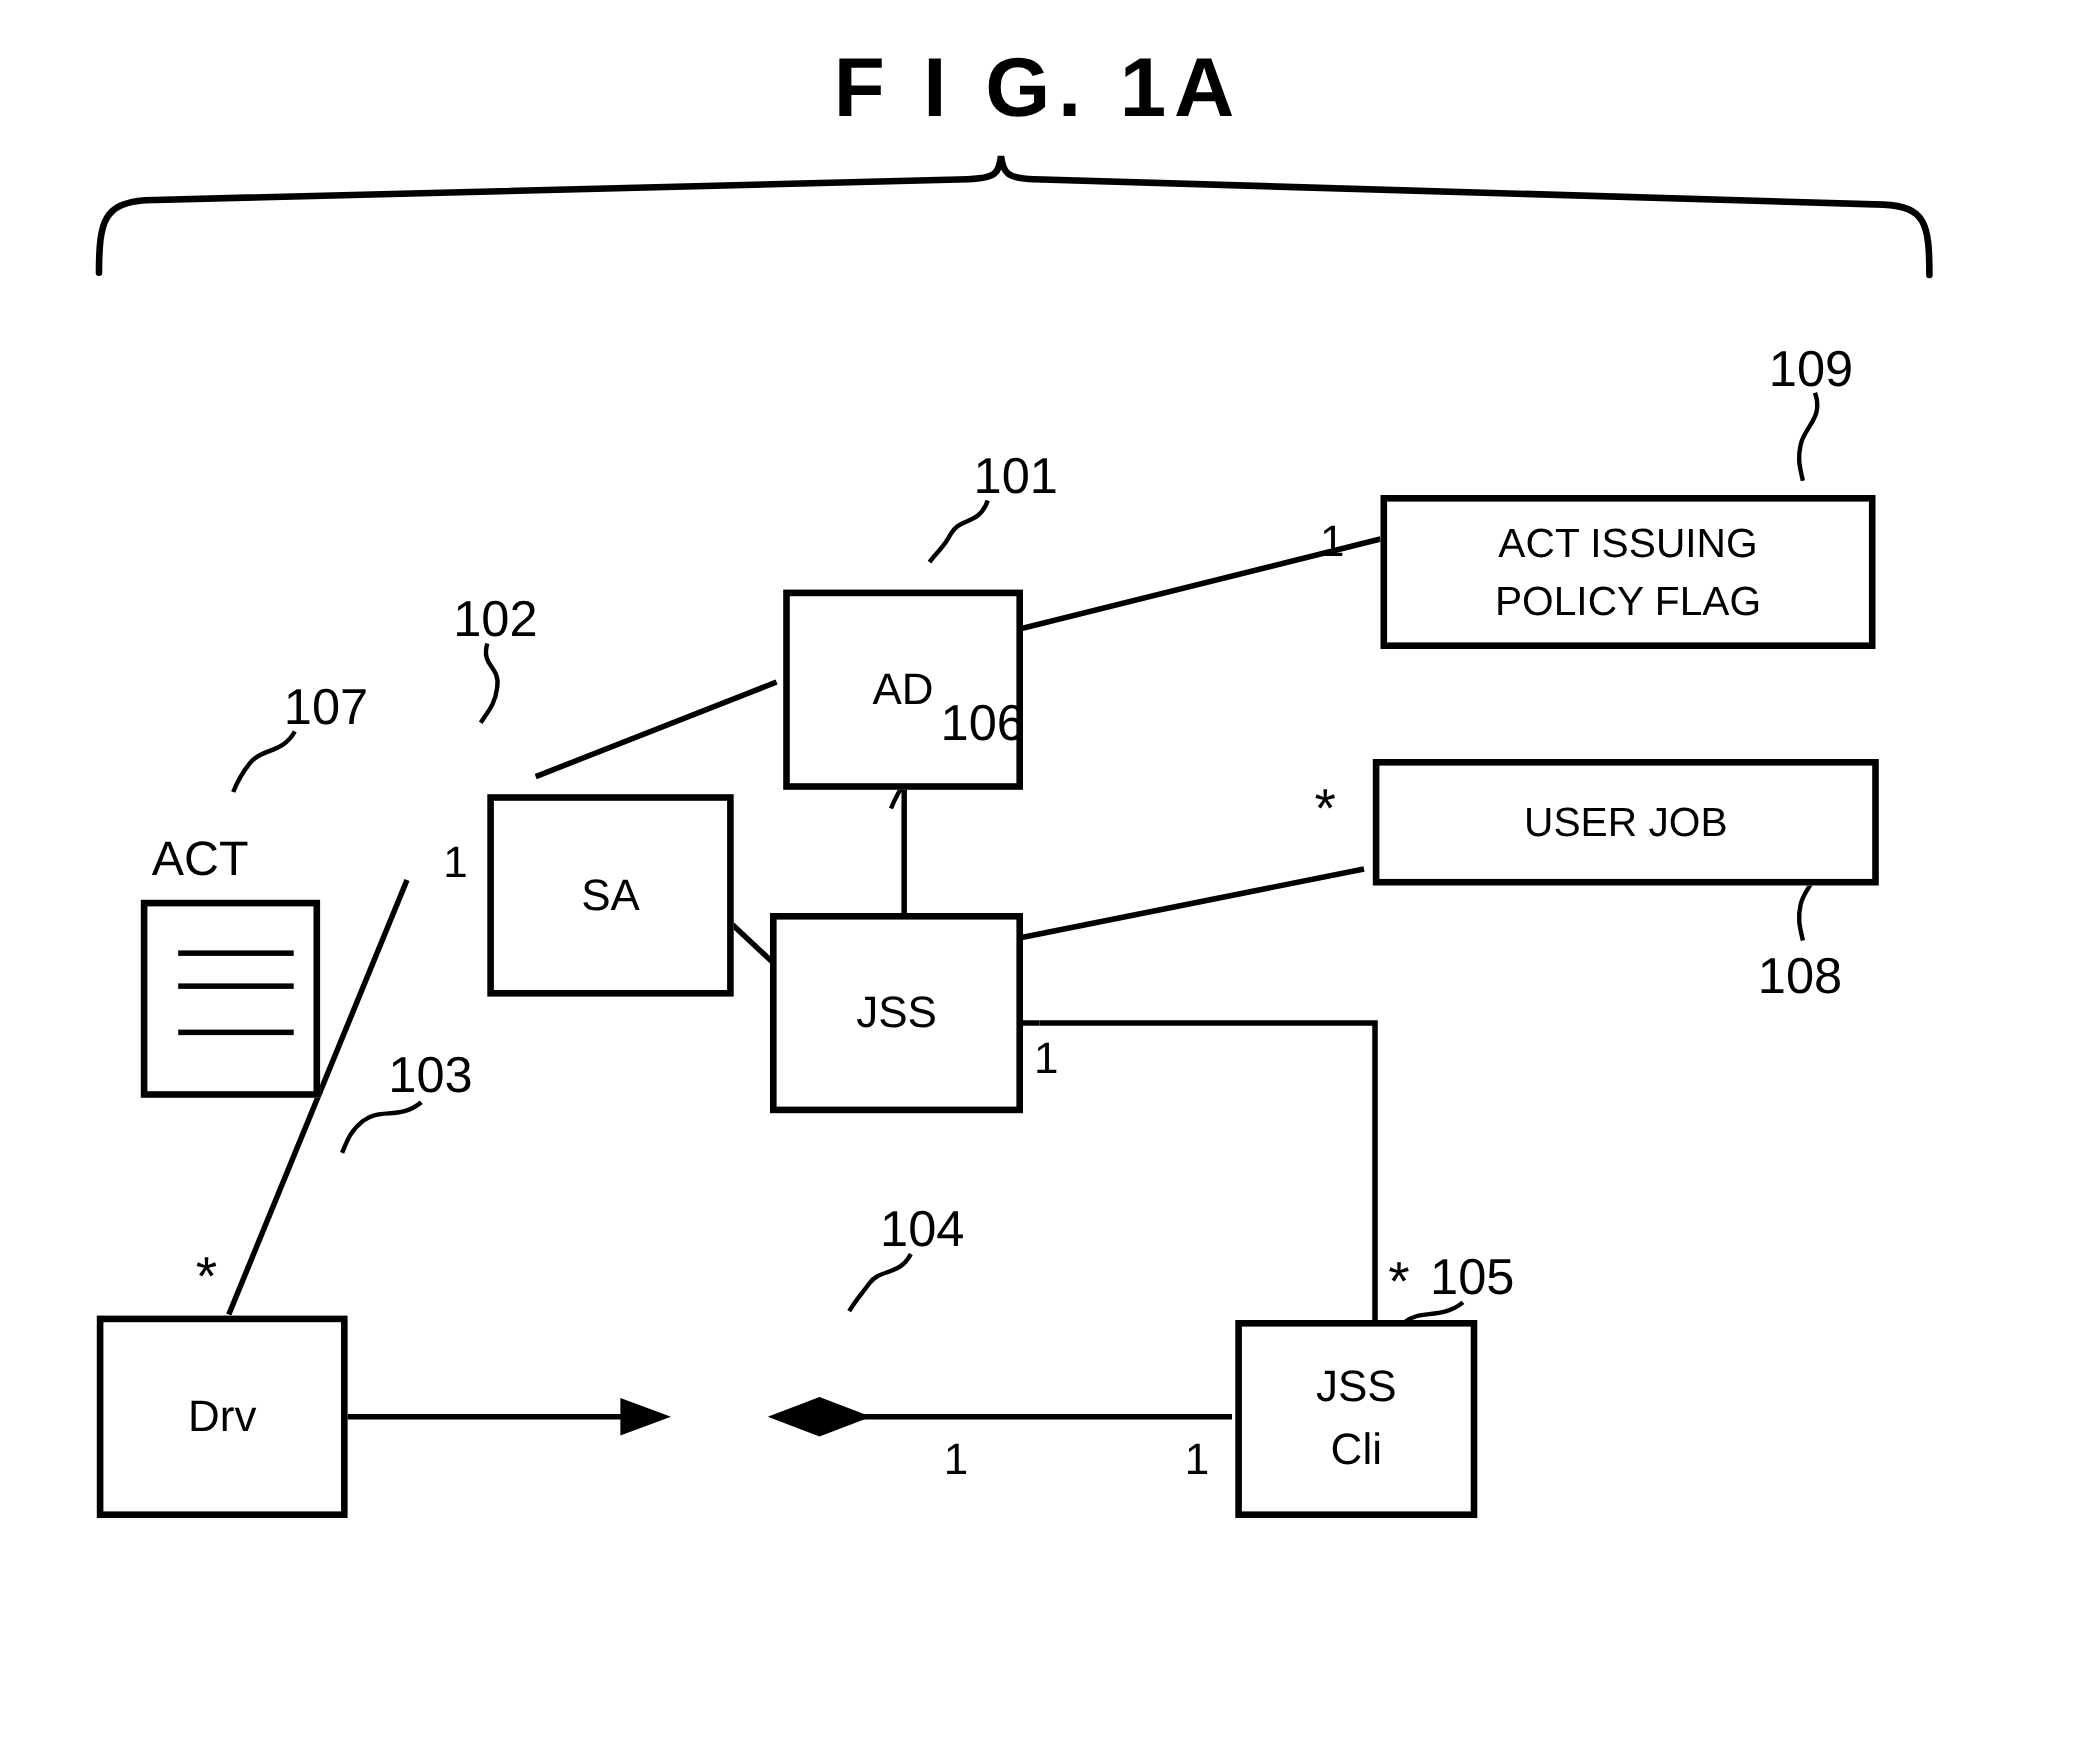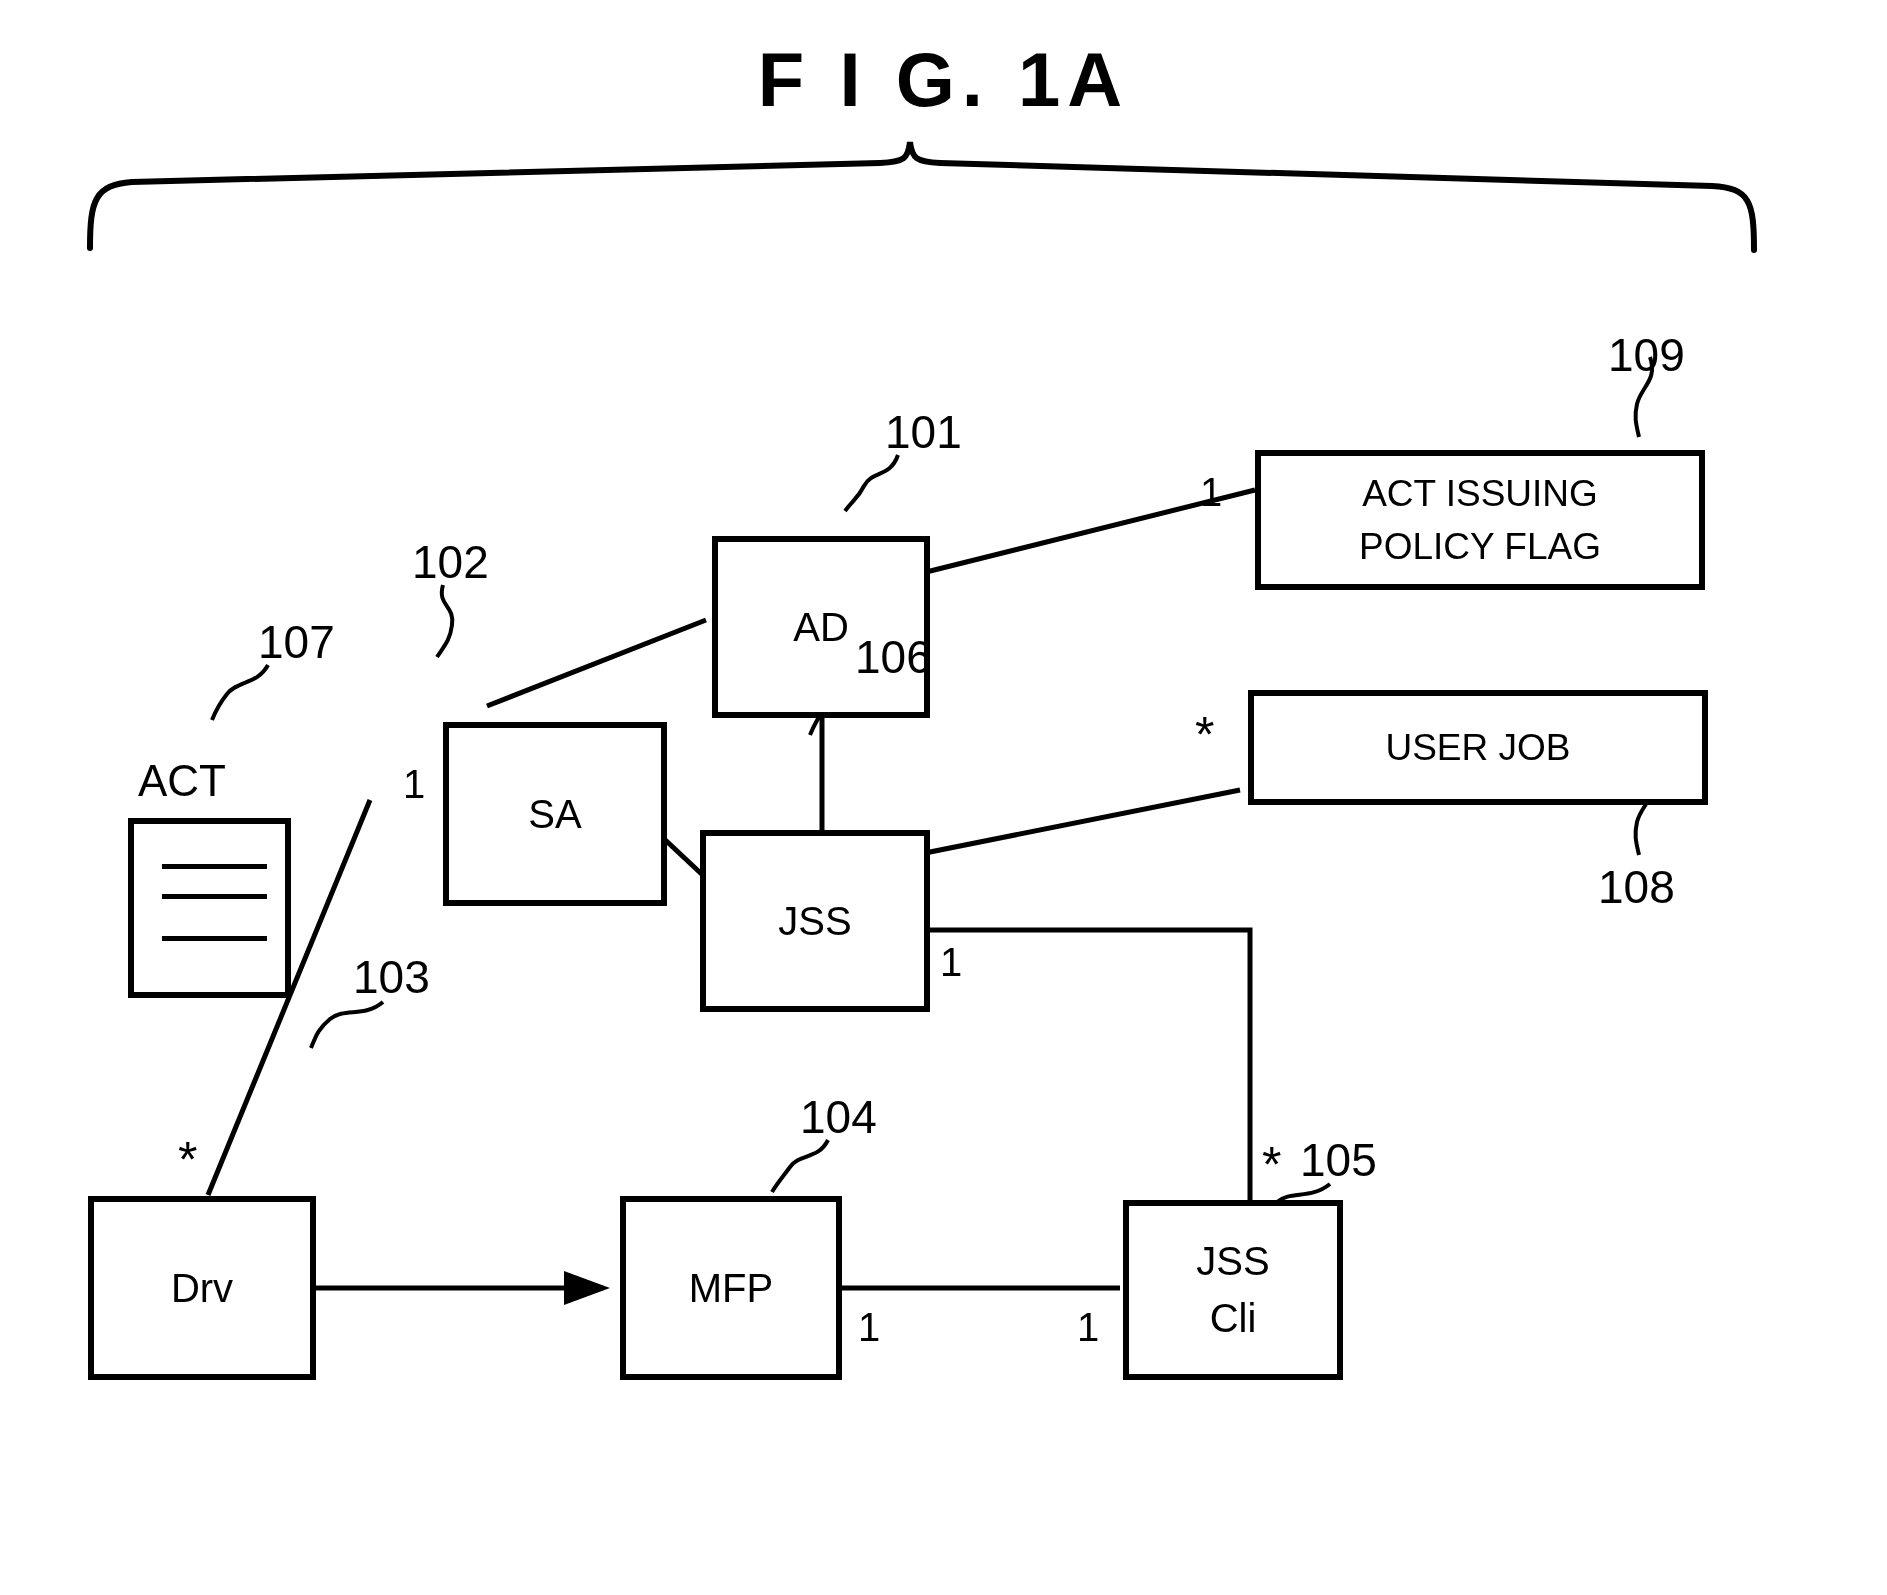--- a/index.html
+++ b/index.html
@@ -156,23 +156,20 @@
   </div>
 
   <div class="node-box" style="left:700px; top:830px; width:230px; height:182px;">
     <span>JSS</span>
   </div>
 
   <div class="node-box" style="left:88px; top:1196px; width:228px; height:184px;">
     <span>Drv</span>
   </div>
 
-  <div class="node-box" style="left:620px; top:1196px; width:222px; height:184px;">
-    <span>MFP</span>
-  </div>
 
   <div class="node-box" style="left:1123px; top:1200px; width:220px; height:180px; flex-direction:column;">
     <span>JSS</span>
     <span>Cli</span>
   </div>
 
   <div class="node-box wide-label" style="left:1255px; top:450px; width:450px; height:140px; flex-direction:column;">
     <span>ACT ISSUING</span>
     <span>POLICY FLAG</span>
   </div>
@@ -198,21 +195,21 @@
   <div class="ref-num" style="left:800px; top:1090px;">104</div>
 
   <div class="ref-num" style="left:1300px; top:1133px;">105</div>
 
   <div class="ref-num" style="left:855px; top:630px;">106</div>
 
   <div class="ref-num" style="left:258px; top:615px;">107</div>
 
   <div class="ref-num" style="left:1598px; top:860px;">108</div>
 
-  <div class="ref-num" style="left:1608px; top:308px;margin-top:20px;">109</div>
+  <div class="ref-num" style="left:1608px; top:308px;">109</div>
 
   <div class="mult" style="left:1200px; top:470px;">1</div>
 
   <div class="mult" style="left:403px; top:762px;">1</div>
 
   <div class="mult star" style="left:178px; top:1135px;">*</div>
 
   <div class="mult star" style="left:1195px; top:710px;">*</div>
 
   <div class="mult" style="left:940px; top:940px;">1</div>

